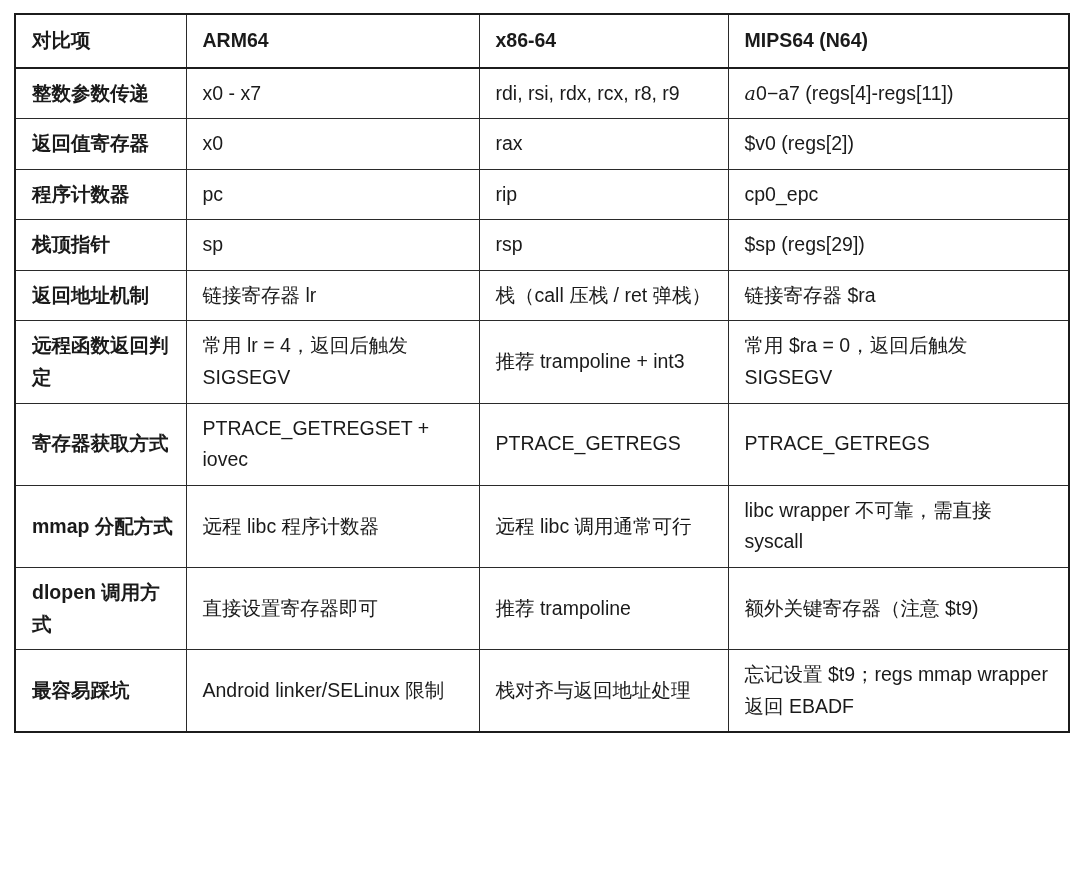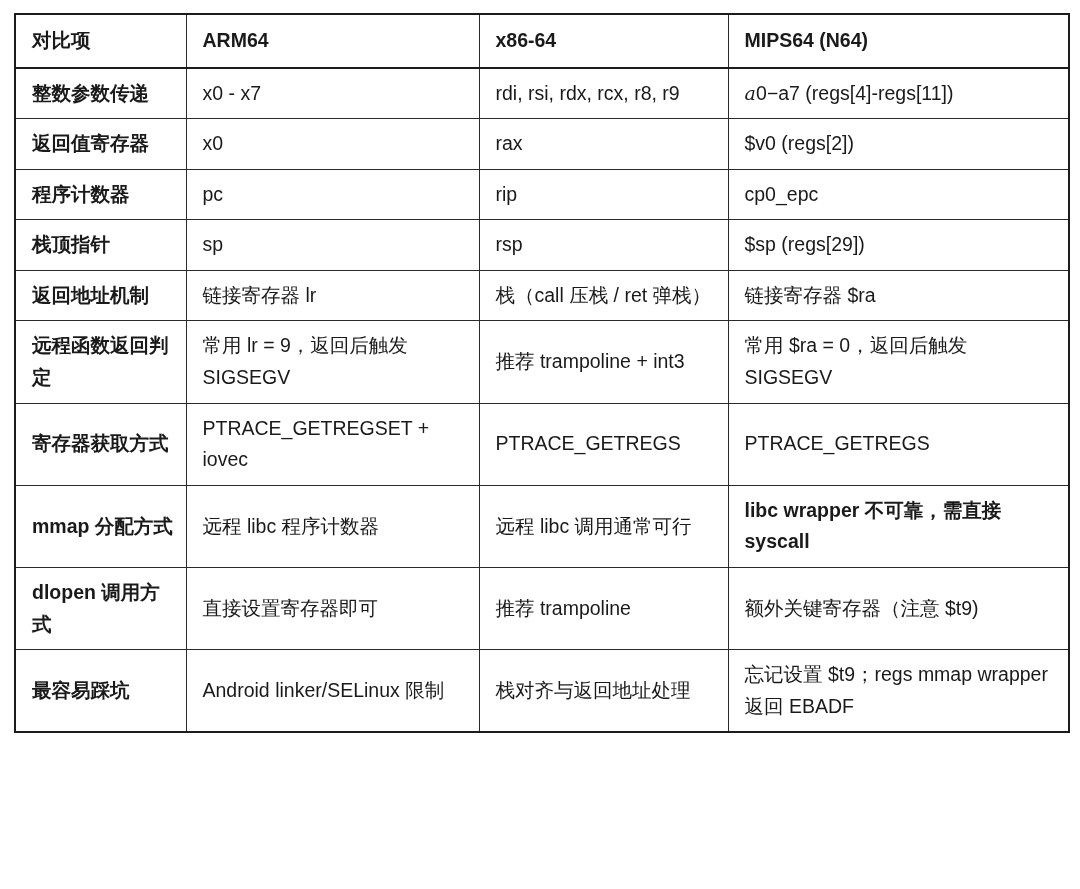--- a/index.html
+++ b/index.html
@@ -46,21 +46,21 @@
     padding-top: 10px;
     padding-bottom: 10px;
     font-size: 19.5px;
   }
   table.cmp thead tr { border-bottom: 2px solid #1c1c1c; }
   table.cmp tbody th.rowhead {
     font-weight: bold;
     padding-right: 8px;
     margin-left: 43px;
   }
-  td.strong, th.strong { font-weight: bold; }
+  td.strong, th.strong { font-weight: normal; }
 
   
   .mathit {
     font-family: "DejaVu Serif", "Liberation Serif", serif;
     font-style: italic;
     font-size: 19px;
     letter-spacing: 0.2px;
   }
 </style>
 </head>
@@ -108,21 +108,21 @@
           <td>$sp (regs[29])</td>
         </tr>
         <tr>
           <th class="rowhead">返回地址机制</th>
           <td>链接寄存器 lr</td>
           <td>栈（call 压栈 / ret 弹栈）</td>
           <td>链接寄存器 $ra</td>
         </tr>
         <tr>
           <th class="rowhead">远程函数返回判定</th>
-          <td>常用 lr = 9，返回后触发 SIGSEGV</td>
+          <td>常用 lr = 4，返回后触发 SIGSEGV</td>
           <td>推荐 trampoline + int3</td>
           <td>常用 $ra = 0，返回后触发 SIGSEGV</td>
         </tr>
         <tr>
           <th class="rowhead">寄存器获取方式</th>
           <td>PTRACE_GETREGSET + iovec</td>
           <td>PTRACE_GETREGS</td>
           <td>PTRACE_GETREGS</td>
         </tr>
         <tr>

